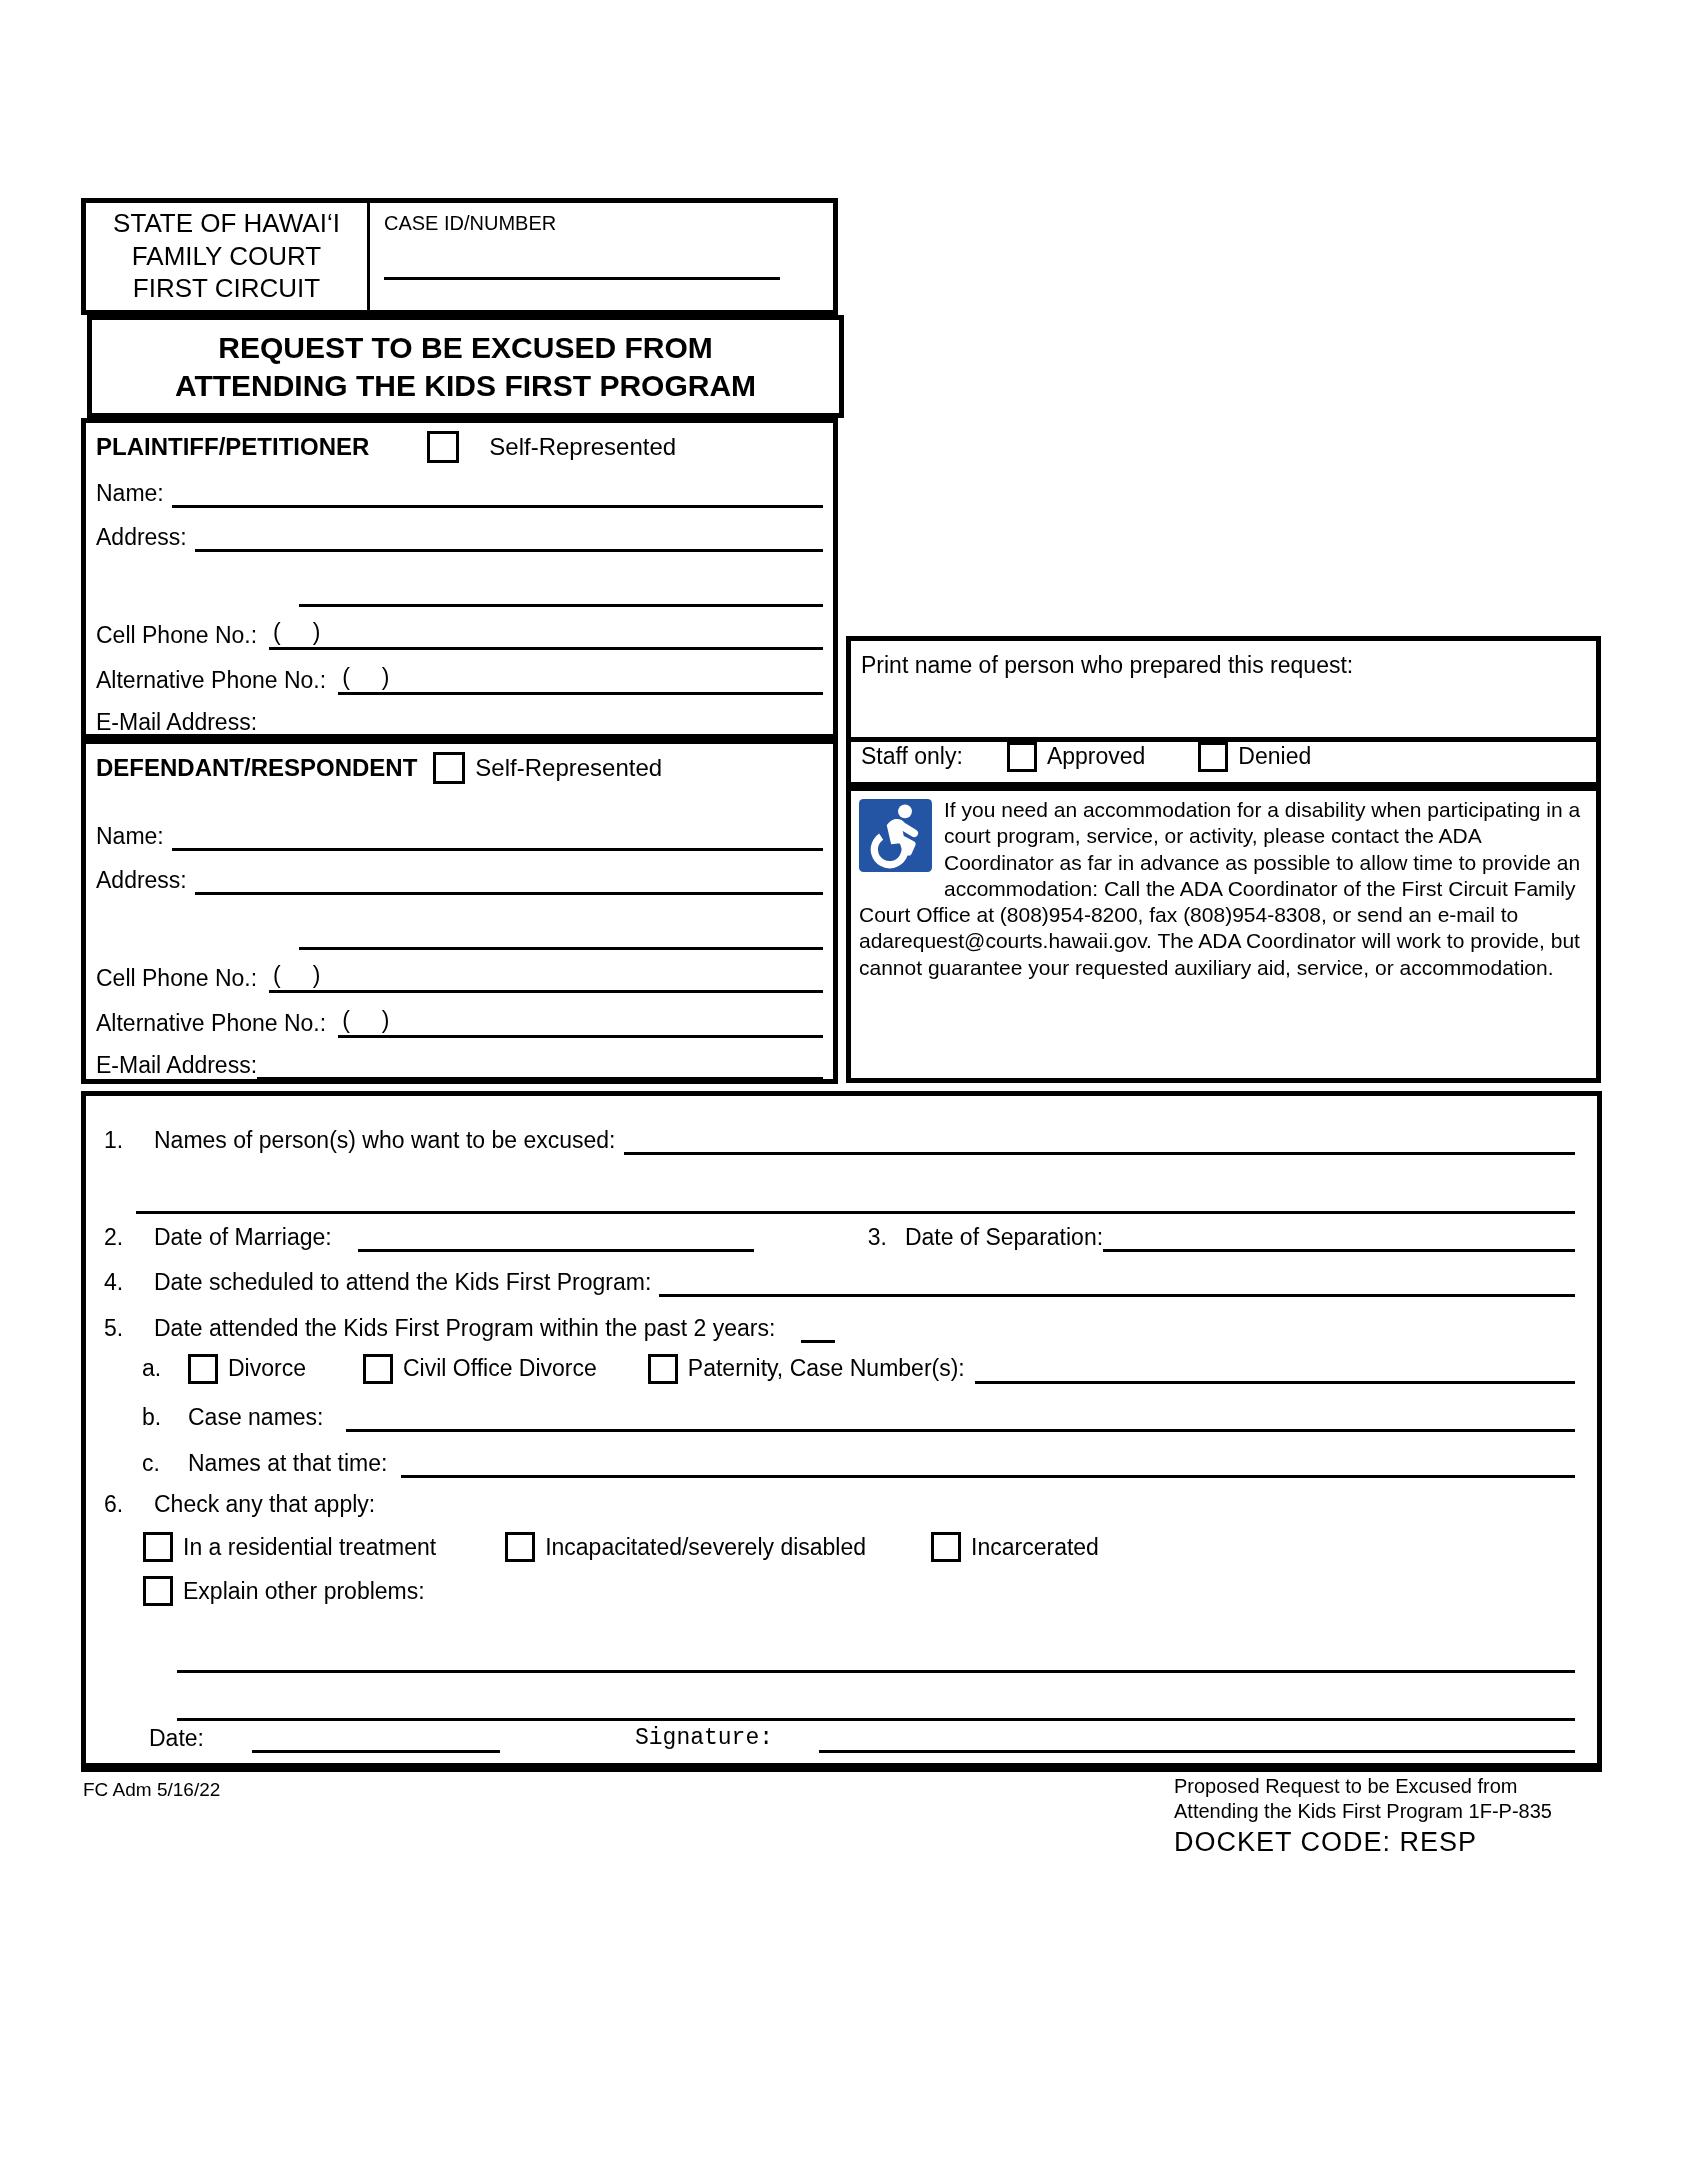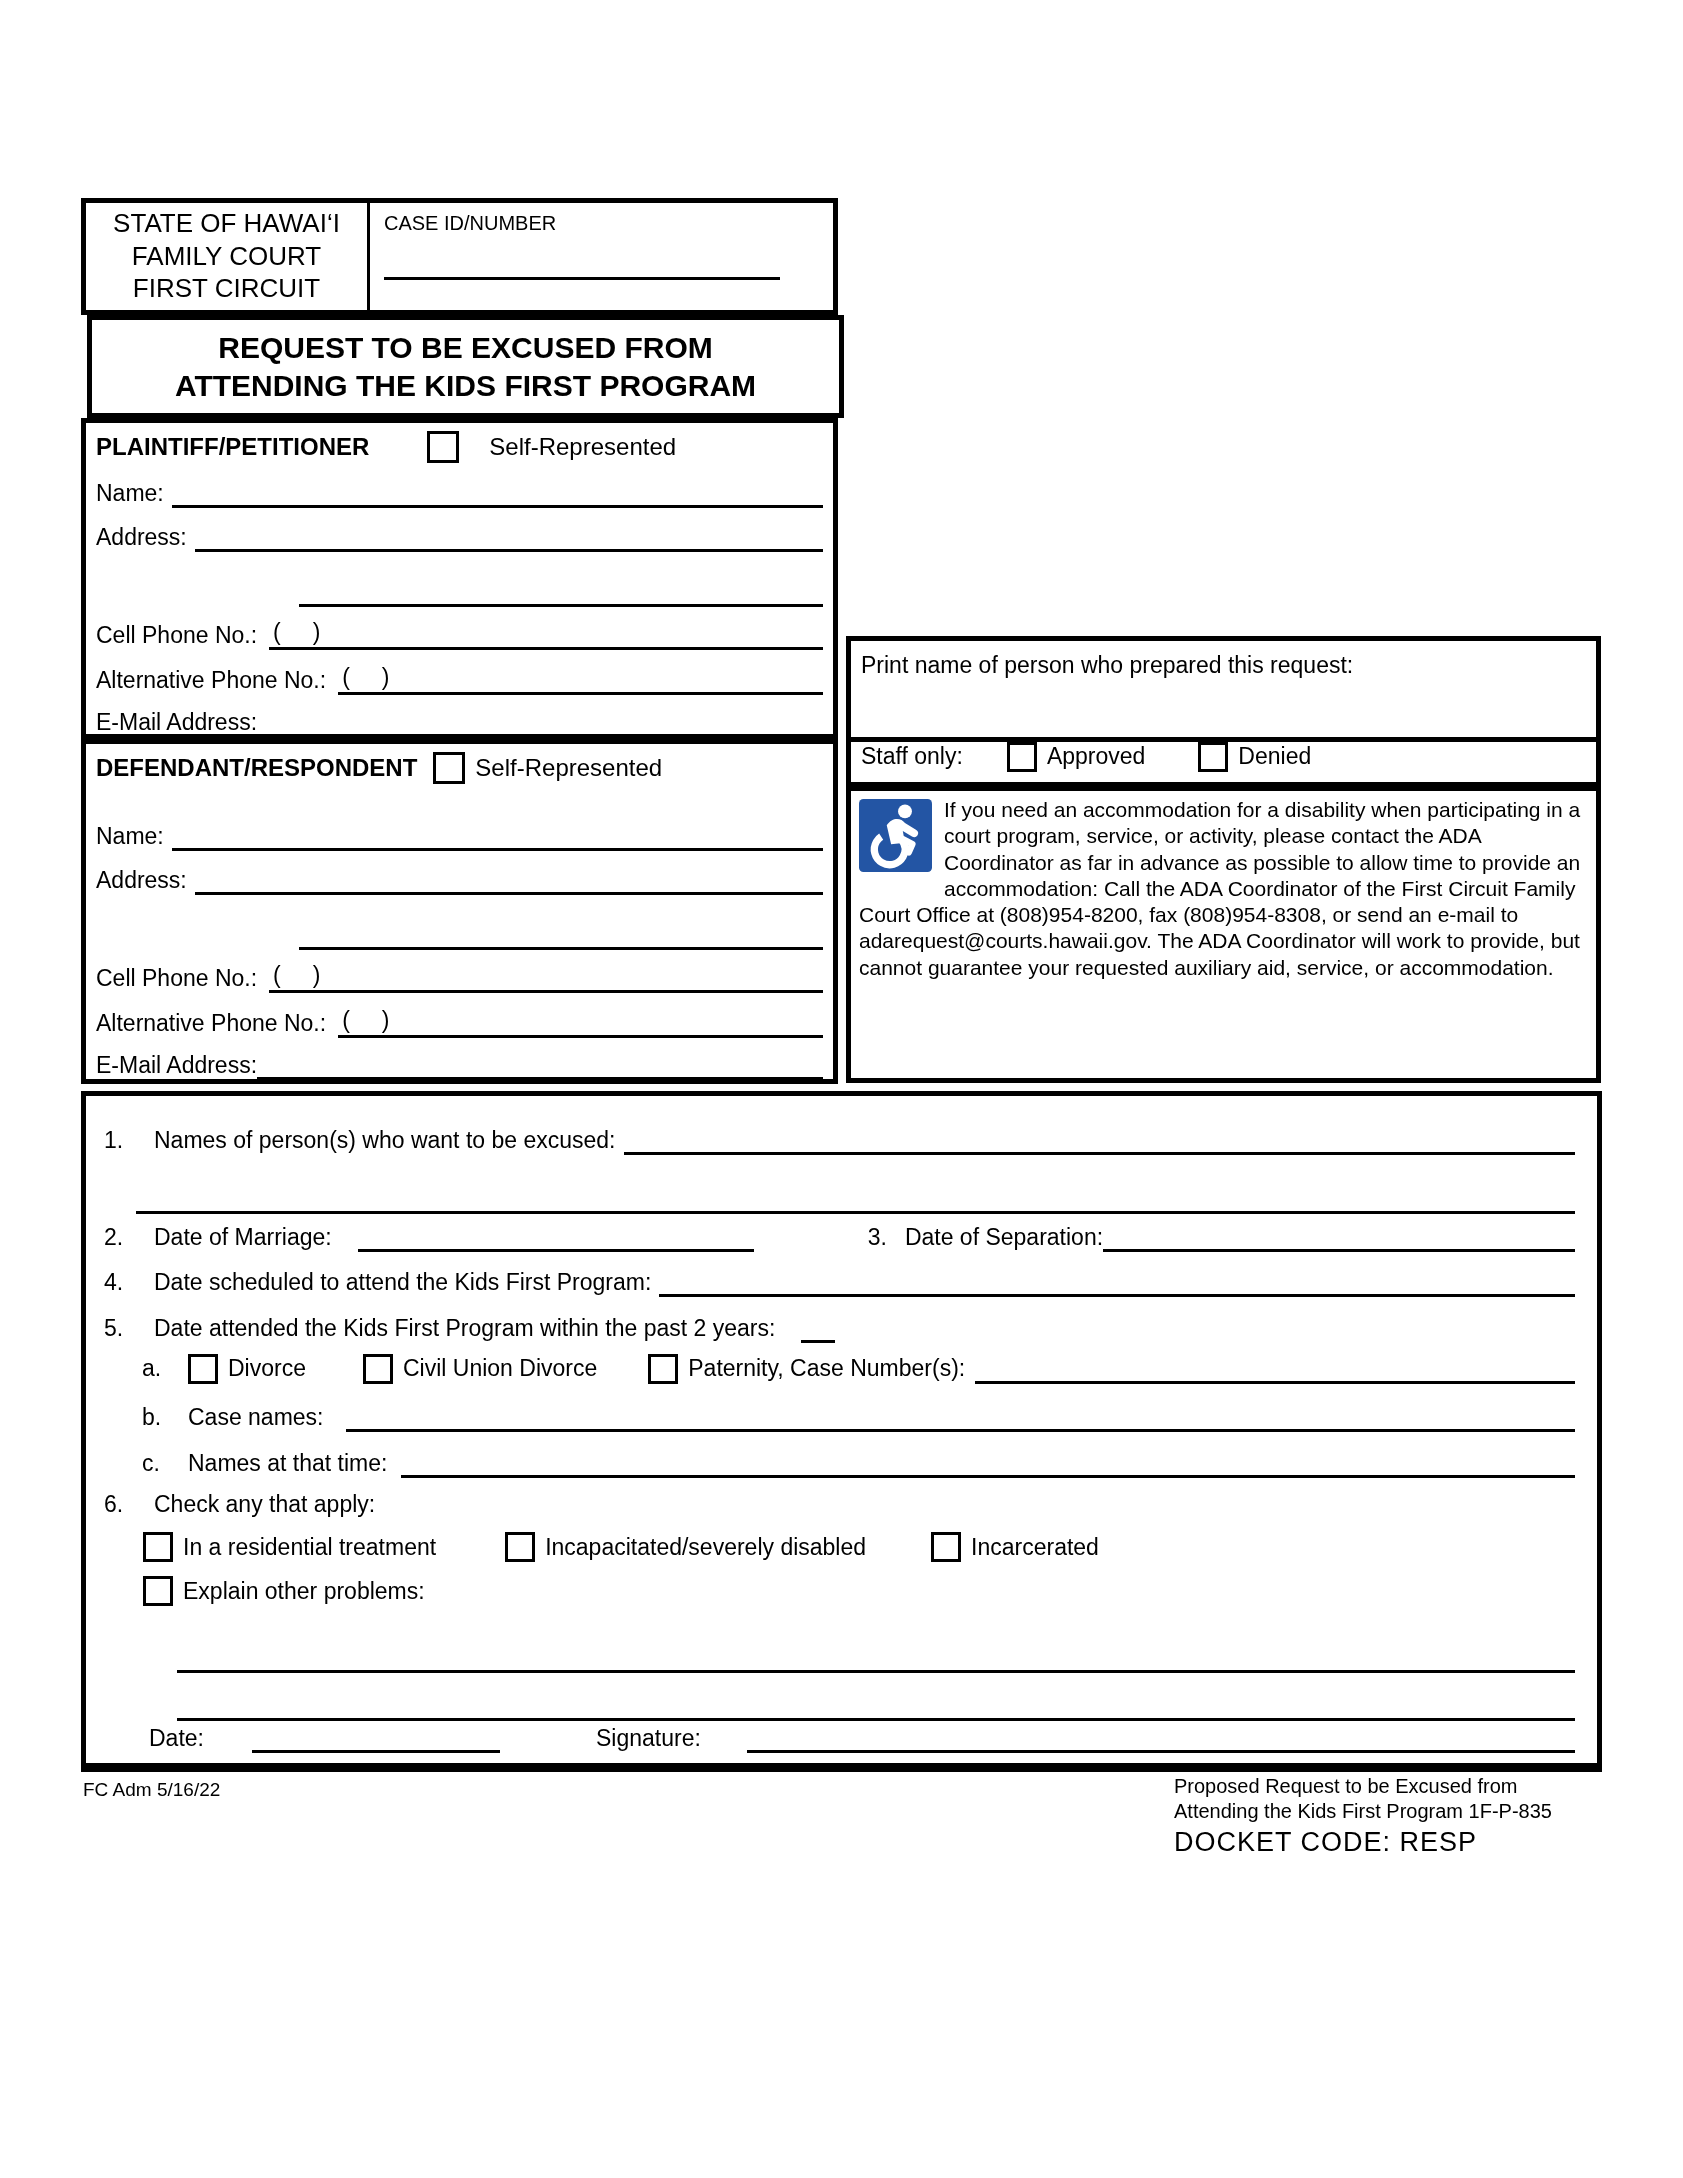--- a/index.html
+++ b/index.html
@@ -167,21 +167,21 @@
       <span class="num">5.</span>
       <span class="lbl">Date attended the Kids First Program within the past 2 years:</span>
       <span class="fillfix" style="margin-left:26px;width:34px;"></span>
     </div>
 
     <div class="abs-row" style="top:257px;align-items:center;">
       <span class="sub">a.</span>
       <span class="ck sm"></span>
       <span class="cklbl" style="margin-right:57px;">Divorce</span>
       <span class="ck sm"></span>
-      <span class="cklbl" style="margin-right:51px;">Civil Union Divorce</span>
+      <span class="cklbl" style="margin-right:51px;">Civil Office Divorce</span>
       <span class="ck sm"></span>
       <span class="cklbl">Paternity, Case Number(s):</span>
       <span class="fill" style="margin-left:10px;align-self:flex-end;"></span>
     </div>
 
     <div class="abs-row" style="top:305px;">
       <span class="sub">b.</span>
       <span class="lbl">Case names:</span>
       <span class="fill" style="margin-left:22px;"></span>
     </div>
@@ -214,21 +214,21 @@
     <div class="abs-row" style="top:546px;left:91px;">
       <span class="fill"></span>
     </div>
     <div class="abs-row" style="top:594px;left:91px;">
       <span class="fill"></span>
     </div>
 
     <div class="abs-row" style="top:626px;left:63px;gap:36px;">
       <span class="lbl">Date:</span>
       <span class="fillfix" style="margin-left:12px;width:248px;"></span>
-      <span class="lbl" style="margin-left:60px;">Signature:</span>
+      <span class="lbl" style="margin-left:99px;font-family:Liberation Mono, monospace;">Signature:</span>
       <span class="fill" style="margin-left:10px;"></span>
     </div>
   </div>
 
   <div style="position:absolute;left:83px;top:1778px;font-size:19px;">FC Adm 5/16/22</div>
   <div style="position:absolute;left:1174px;top:1774px;font-size:20px;line-height:26px;">
     <div>Proposed Request to be Excused from</div>
     <div>Attending the Kids First Program  1F-P-835</div>
     <div style="font-size:27px;letter-spacing:1px;margin-top:2px;">DOCKET CODE:  RESP</div>
   </div>

